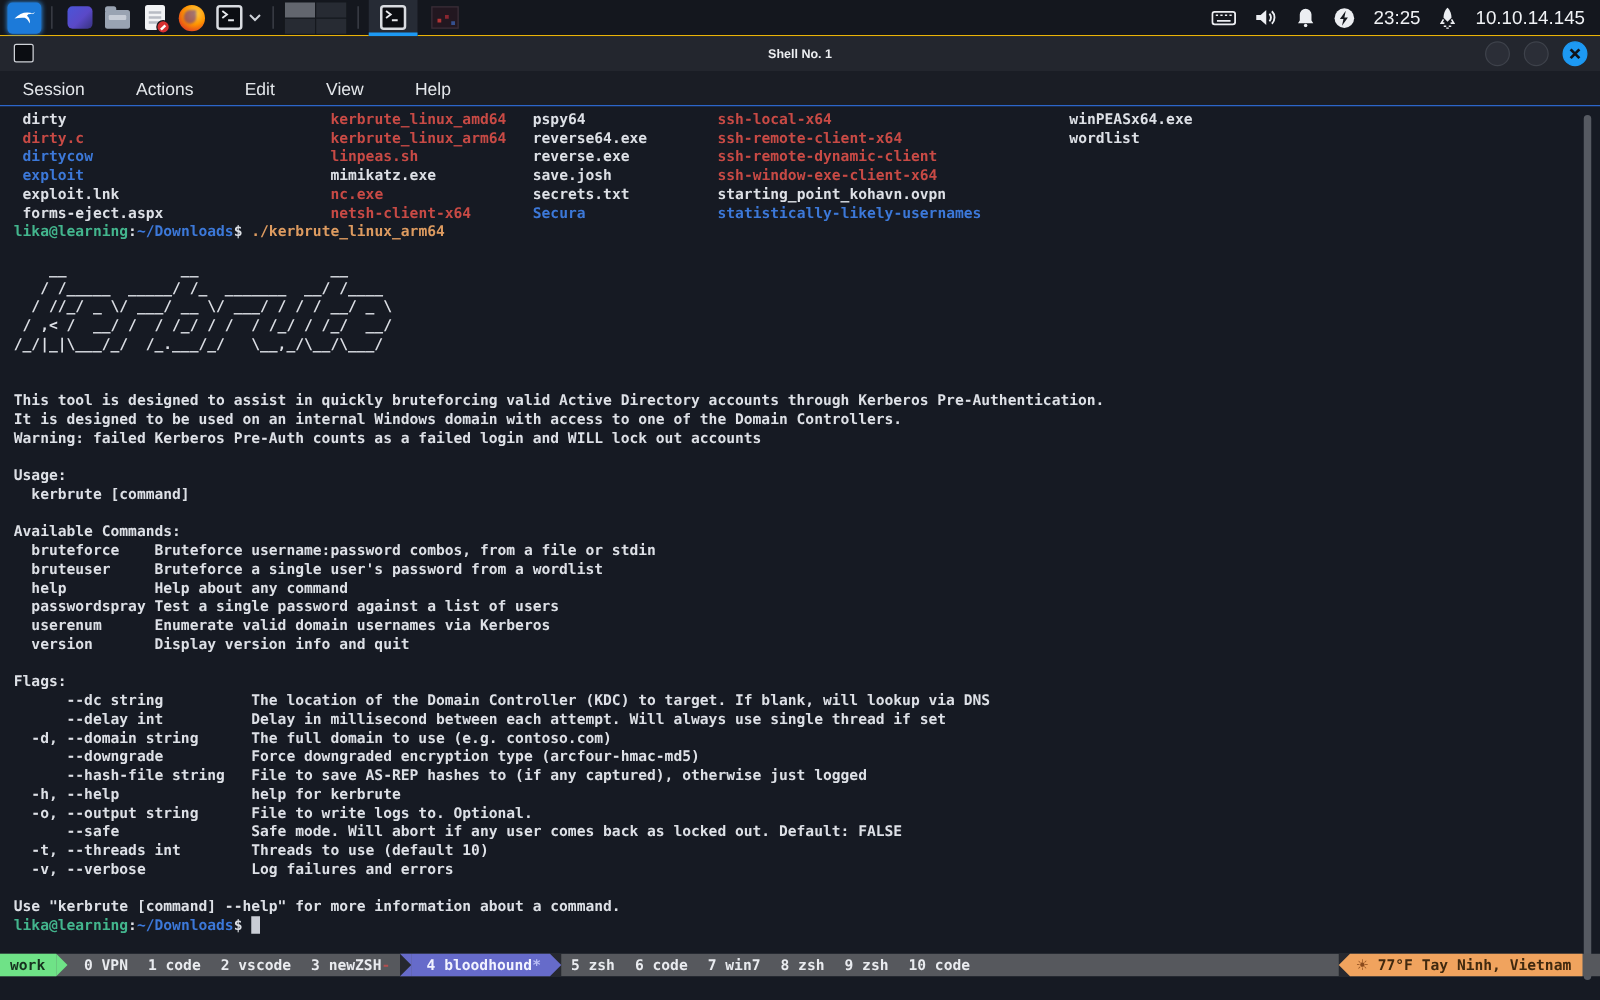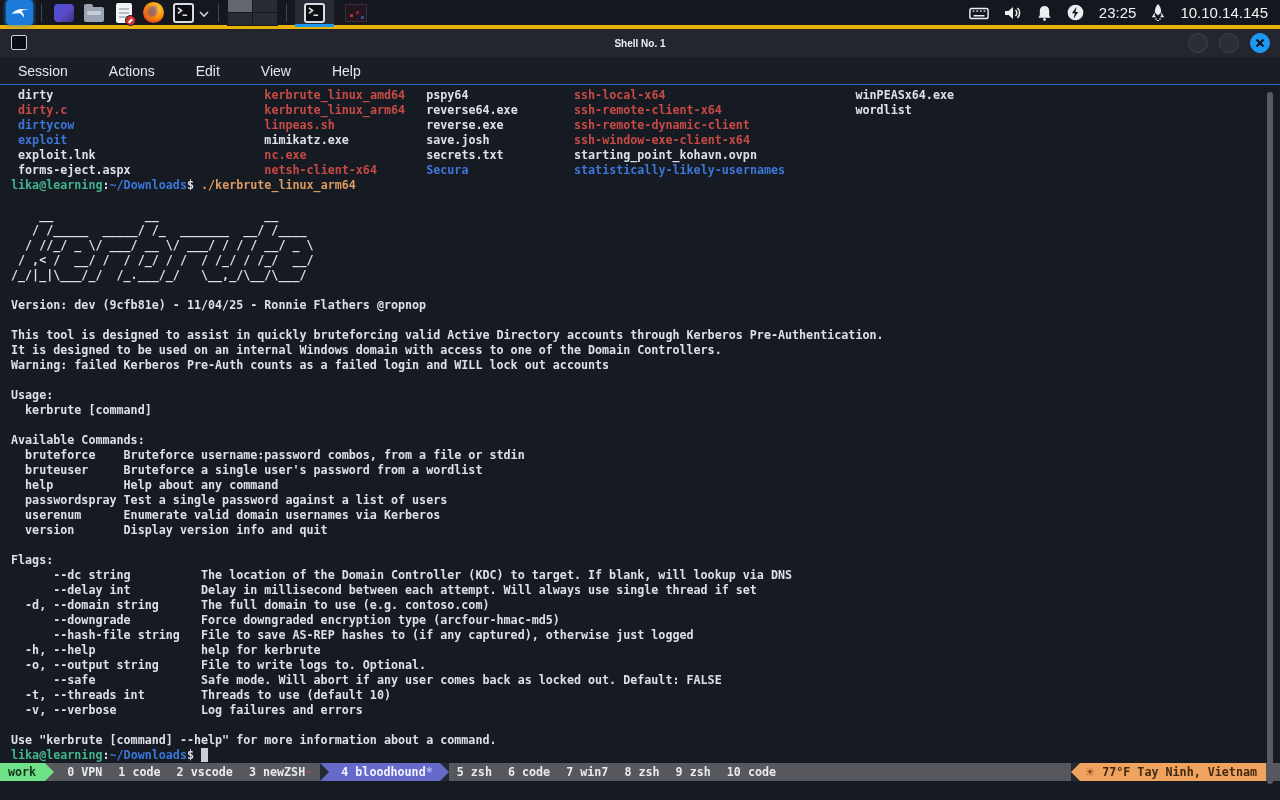--- a/index.html
+++ b/index.html
@@ -1,19 +1,19 @@
 <!DOCTYPE html>
 <html><head>
 <meta charset="utf-8">
 <style>
   * { margin:0; padding:0; box-sizing:border-box; }
   html,body { width:1280px; height:800px; overflow:hidden; background:#161a23; font-family:"Liberation Sans",sans-serif; }
 
   
-  .panel { height:29px; background:#14171e; border-bottom:4px solid #eab308; display:flex; align-items:center; padding:0 6px; gap:3px; }
+  .panel { height:29px; background:#14171e; border-bottom:1px solid #eab308; display:flex; align-items:center; padding:0 6px; gap:3px; }
   .kali-btn { width:27px; height:25px; border:none; border-radius:4px; background:#1c7ad9; display:flex; align-items:center; justify-content:center; box-shadow:0 0 4px #2d8ae0; cursor:pointer; }
   .launcher { width:27px; height:27px; border:none; background:transparent; display:flex; align-items:center; justify-content:center; cursor:pointer; }
   .vsep { width:1px; height:18px; background:#41454e; margin:0 5px; }
   .win-app-ico { width:20px; height:18px; border-radius:4px; background:linear-gradient(135deg,#4a55d8 0%,#5a49c8 55%,#37327e 100%); }
   .folder-ico { position:relative; width:20px; height:15px; background:#99a3b2; border-radius:2px; margin-top:3px; }
   .folder-ico:before { content:""; position:absolute; top:-3px; left:0; width:9px; height:4px; background:#99a3b2; border-radius:2px 2px 0 0; }
   .folder-ico:after { content:""; position:absolute; top:4px; left:3px; right:3px; height:4px; background:#c6ccd6; border-radius:1px; }
   .doc-ico { position:relative; width:16px; height:20px; background:#f2f3f5; border-radius:2px; }
   .doc-ico i { position:absolute; left:3px; right:3px; height:2px; background:#b8bcc4; }
   .doc-badge { position:absolute; right:-4px; bottom:-3px; width:11px; height:11px; border-radius:50%; background:#d63031; border:1px solid #14171e; }
@@ -212,21 +212,20 @@
           <div class="term-line"><span class="t-w"> </span><span class="t-w">exploit.lnk</span><span class="t-w">                        </span><span class="t-r">nc.exe</span><span class="t-w">                 </span><span class="t-w">secrets.txt</span><span class="t-w">          </span><span class="t-w">starting_point_kohavn.ovpn</span></div>
           <div class="term-line"><span class="t-w"> </span><span class="t-w">forms-eject.aspx</span><span class="t-w">                   </span><span class="t-r">netsh-client-x64</span><span class="t-w">       </span><span class="t-b">Secura</span><span class="t-w">               </span><span class="t-b">statistically-likely-usernames</span></div>
           <div class="term-line"><span class="t-g">lika@learning</span><span class="t-w">:</span><span class="t-b">~/Downloads</span><span class="t-w">$ </span><span class="t-o">./kerbrute_linux_arm64</span></div>
           <div class="term-line"></div>
           <div class="term-line"><span class="t-w">    __             __               __</span></div>
           <div class="term-line"><span class="t-w">   / /_____  _____/ /_  _______  __/ /____</span></div>
           <div class="term-line"><span class="t-w">  / //_/ _ \/ ___/ __ \/ ___/ / / / __/ _ \</span></div>
           <div class="term-line"><span class="t-w"> / ,&lt; /  __/ /  / /_/ / /  / /_/ / /_/  __/</span></div>
           <div class="term-line"><span class="t-w">/_/|_|\___/_/  /_.___/_/   \__,_/\__/\___/</span></div>
           <div class="term-line"></div>
-          <div class="term-line"><span class="t-w">Version: dev (9cfb81e) - 11/04/25 - Ronnie Flathers @ropnop</span></div>
           <div class="term-line"></div>
           <div class="term-line"><span class="t-w">This tool is designed to assist in quickly bruteforcing valid Active Directory accounts through Kerberos Pre-Authentication.</span></div>
           <div class="term-line"><span class="t-w">It is designed to be used on an internal Windows domain with access to one of the Domain Controllers.</span></div>
           <div class="term-line"><span class="t-w">Warning: failed Kerberos Pre-Auth counts as a failed login and WILL lock out accounts</span></div>
           <div class="term-line"></div>
           <div class="term-line"><span class="t-w">Usage:</span></div>
           <div class="term-line"><span class="t-w">  kerbrute [command]</span></div>
           <div class="term-line"></div>
           <div class="term-line"><span class="t-w">Available Commands:</span></div>
           <div class="term-line"><span class="t-w">  bruteforce    Bruteforce username:password combos, from a file or stdin</span></div>

